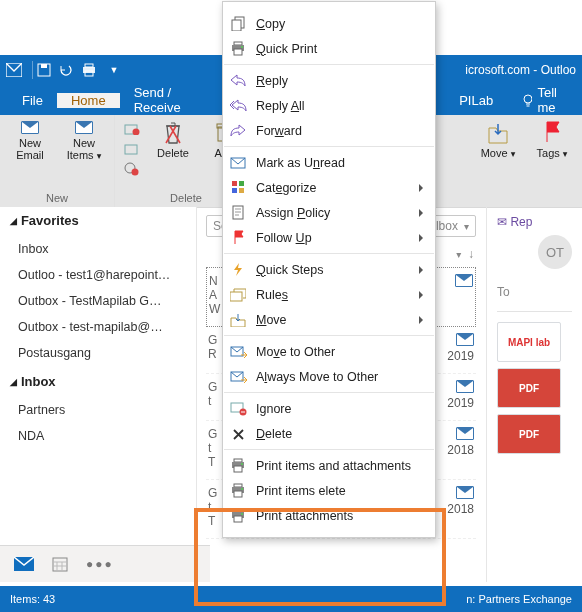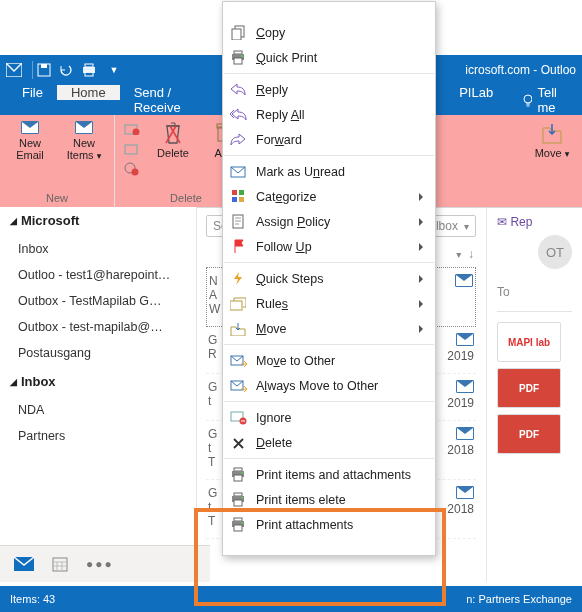--- a/index.html
+++ b/index.html
@@ -1,45 +1,45 @@
 <!DOCTYPE html>
 <html><head>
 <meta charset="utf-8">
 <style>
 html,body{margin:0;padding:0;font-family:"Segoe UI",Arial,sans-serif;font-size:12px;color:#222;background:#fff;width:582px;height:612px;overflow:hidden;position:relative}
 .titlebar{background:#106ebe;color:#fff;height:30px;display:flex;align-items:center;padding:0 6px;position:relative;margin-top:55px}
 .titlebar .tb-icon{width:22px;text-align:center}
 .titlebar .tb-sep{width:1px;height:18px;background:rgba(255,255,255,.35);margin:0 4px}
 .titlebar .tb-title{margin-left:auto;white-space:nowrap}
-.tabbar{background:#106ebe;color:#fff;height:30px;display:flex;align-items:flex-start;padding-left:8px}
+.tabbar{background:#106ebe;color:#fff;height:30px;display:flex;align-items:center;padding-left:8px}
 .tab{padding:0 14px;display:flex;align-items:center;font-size:13px}
-.tab.active{background:#f3f2f1;color:#404040}
+.tab.active{background:#f3f2f1;color:#a16207}
 .tab.tell{margin-left:auto;display:flex;align-items:center;gap:6px}
-.ribbon{background:#fca5a5;height:92px;border-bottom:1px solid #d9d9d9;display:flex}
+.ribbon{background:#e5e5e5;height:92px;border-bottom:1px solid #d9d9d9;display:flex}
 .rb-group{display:flex;flex-direction:column;align-items:center;padding:4px 8px 0;border-right:1px solid #e1e1e1}
 .rb-btns{display:flex;gap:10px;align-items:flex-start;flex:1}
 .rb-big{display:flex;flex-direction:column;align-items:center;width:44px;font-size:11px;text-align:center;line-height:1.1;gap:2px}
 .rb-grpname{font-size:11px;color:#666;padding:2px 0 3px}
 .sidebar{position:absolute;left:0;top:207px;width:196px;bottom:66px;background:#fff;border-right:1px solid #e6e6e6}
 .fav-hdr{font-weight:600;padding:6px 10px;font-size:13px;display:flex;align-items:center;gap:4px}
 .flist{padding:2px 0}
 .flist div{padding:6px 18px;font-size:12.5px;white-space:nowrap;overflow:hidden;text-overflow:ellipsis;color:#333}
 .viewbar{position:absolute;left:0;bottom:30px;width:196px;height:36px;border-top:1px solid #d9d9d9;display:flex;align-items:center;gap:18px;padding-left:14px;background:#f3f2f1}
 .status{position:absolute;left:0;bottom:0;right:0;height:26px;background:#106ebe;color:#fff;display:flex;align-items:center;padding:0 10px;font-size:11px}
 .status .right{margin-left:auto}
 .mainarea{position:absolute;left:196px;top:207px;right:0;bottom:30px;display:flex}
 .msglist{width:270px;border-right:1px solid #e6e6e6;padding:8px 10px;color:#666;font-size:12px}
 .msglist .search{border:1px solid #c8c8c8;border-radius:2px;padding:3px 6px;color:#888;margin-bottom:8px;display:flex;justify-content:space-between;align-items:center}
 .msgitem{display:flex;justify-content:space-between;align-items:flex-start;padding:6px 2px 10px;border-bottom:1px dashed #eee}
 .msgitem .t{font-size:12px}
 .msgitem .d{color:#555}
 .readpane{flex:1;padding:8px 10px}
 .readpane .avatar{width:34px;height:34px;border-radius:50%;background:#e5e5e5;color:#888;display:flex;align-items:center;justify-content:center;font-size:13px;margin:6px 0 10px auto}
 .att{border:1px solid #d9dce0;border-radius:2px;padding:4px 6px;margin-bottom:6px;width:50px;height:30px;display:flex;align-items:center;justify-content:center;font-size:10px;font-weight:700}
-.ctx{position:absolute;left:222px;top:1px;width:212px;background:#fff;border:1px solid #cdcdcd;box-shadow:2px 3px 8px rgba(0,0,0,.25);z-index:50;padding:18px 0}
+.ctx{position:absolute;left:222px;top:1px;width:212px;background:#fff;border:1px solid #cdcdcd;box-shadow:2px 3px 8px rgba(0,0,0,.25);z-index:50;padding:9px 0}
 .ctx .mi{display:flex;align-items:center;height:25px;padding:0 10px 0 6px;font-size:12.5px;gap:9px;position:relative}
 .ctx .mi .lbl u{text-decoration:underline}
 .ctx .sep{height:1px;background:#e4e4e4;margin:3px 1px}
 .ctx .sub::after{content:"";position:absolute;right:8px;top:50%;margin-top:-4px;border:4px solid transparent;border-left-color:#555}
 .ic{width:18px;height:16px;display:inline-flex;align-items:center;justify-content:center}
 .envl{width:16px;height:11px;border:1px solid #3a76b1;border-radius:1px;position:relative;background:#fff}
 .envl::before{content:"";position:absolute;left:0;right:0;top:0;height:0;border-left:8px solid transparent;border-right:8px solid transparent;border-top:6px solid #3a76b1}
 .highlight{position:absolute;left:194px;top:508px;width:244px;height:90px;border:4px solid #ed7d31;z-index:60;pointer-events:none}
 svg{display:block}
 </style>
@@ -153,44 +153,50 @@
   <div style="flex:1"></div>
   <div class="rb-group" style="border-right:none">
     <div class="rb-btns">
       <div class="rb-big">
         <svg width="22" height="26">
             <path d="M2 9 h7 l2 3 h9 v12 h-18 z" fill="none" stroke="#b79b44"></path>
             <path d="M11 5 v10 M8 12 l3 3 l3 -3" fill="none" stroke="#2a6bbf" stroke-width="1.5"></path>
           </svg>
         <span><span>Move</span> <small>▾</small></span>
       </div>
+      <div class="rb-big">
+        <svg width="20" height="26">
+            <path d="M5 3 v20 M5 3 h12 l-3 5 l3 5 h-12" fill="#e23" stroke="#e23"></path>
+          </svg>
+        <span><span>Tags</span> <small>▾</small></span>
+      </div>
     </div>
     <div class="rb-grpname">&nbsp;</div>
   </div>
 </div>
 
 <div class="sidebar">
   <div class="fav-hdr">
       <span style="font-size:9px">◢</span>
-      <span>Microsoft</span>
+      <span>Favorites</span>
     </div>
   <div class="flist" id="fav-list">
       <div>Inbox</div>
       <div>Outloo - test1@harepoint…</div>
       <div>Outbox - TestMapilab G…</div>
       <div>Outbox - test-mapilab@…</div>
       <div>Postausgang</div>
     </div>
   <div class="fav-hdr">
       <span style="font-size:9px">◢</span>
       <span class="bold">Inbox</span>
     </div>
   <div class="flist" id="inbox-list">
+      <div>Partners</div>
       <div>NDA</div>
-      <div>Partners</div>
     </div>
 </div>
 
 <div class="viewbar">
   <span>
       <svg width="20" height="14">
         <rect width="20" height="14" fill="#106ebe"></rect>
         <path d="M0 0 L10 8 L20 0" stroke="#fff" fill="none" stroke-width="1.4"></path>
       </svg>
     </span>

